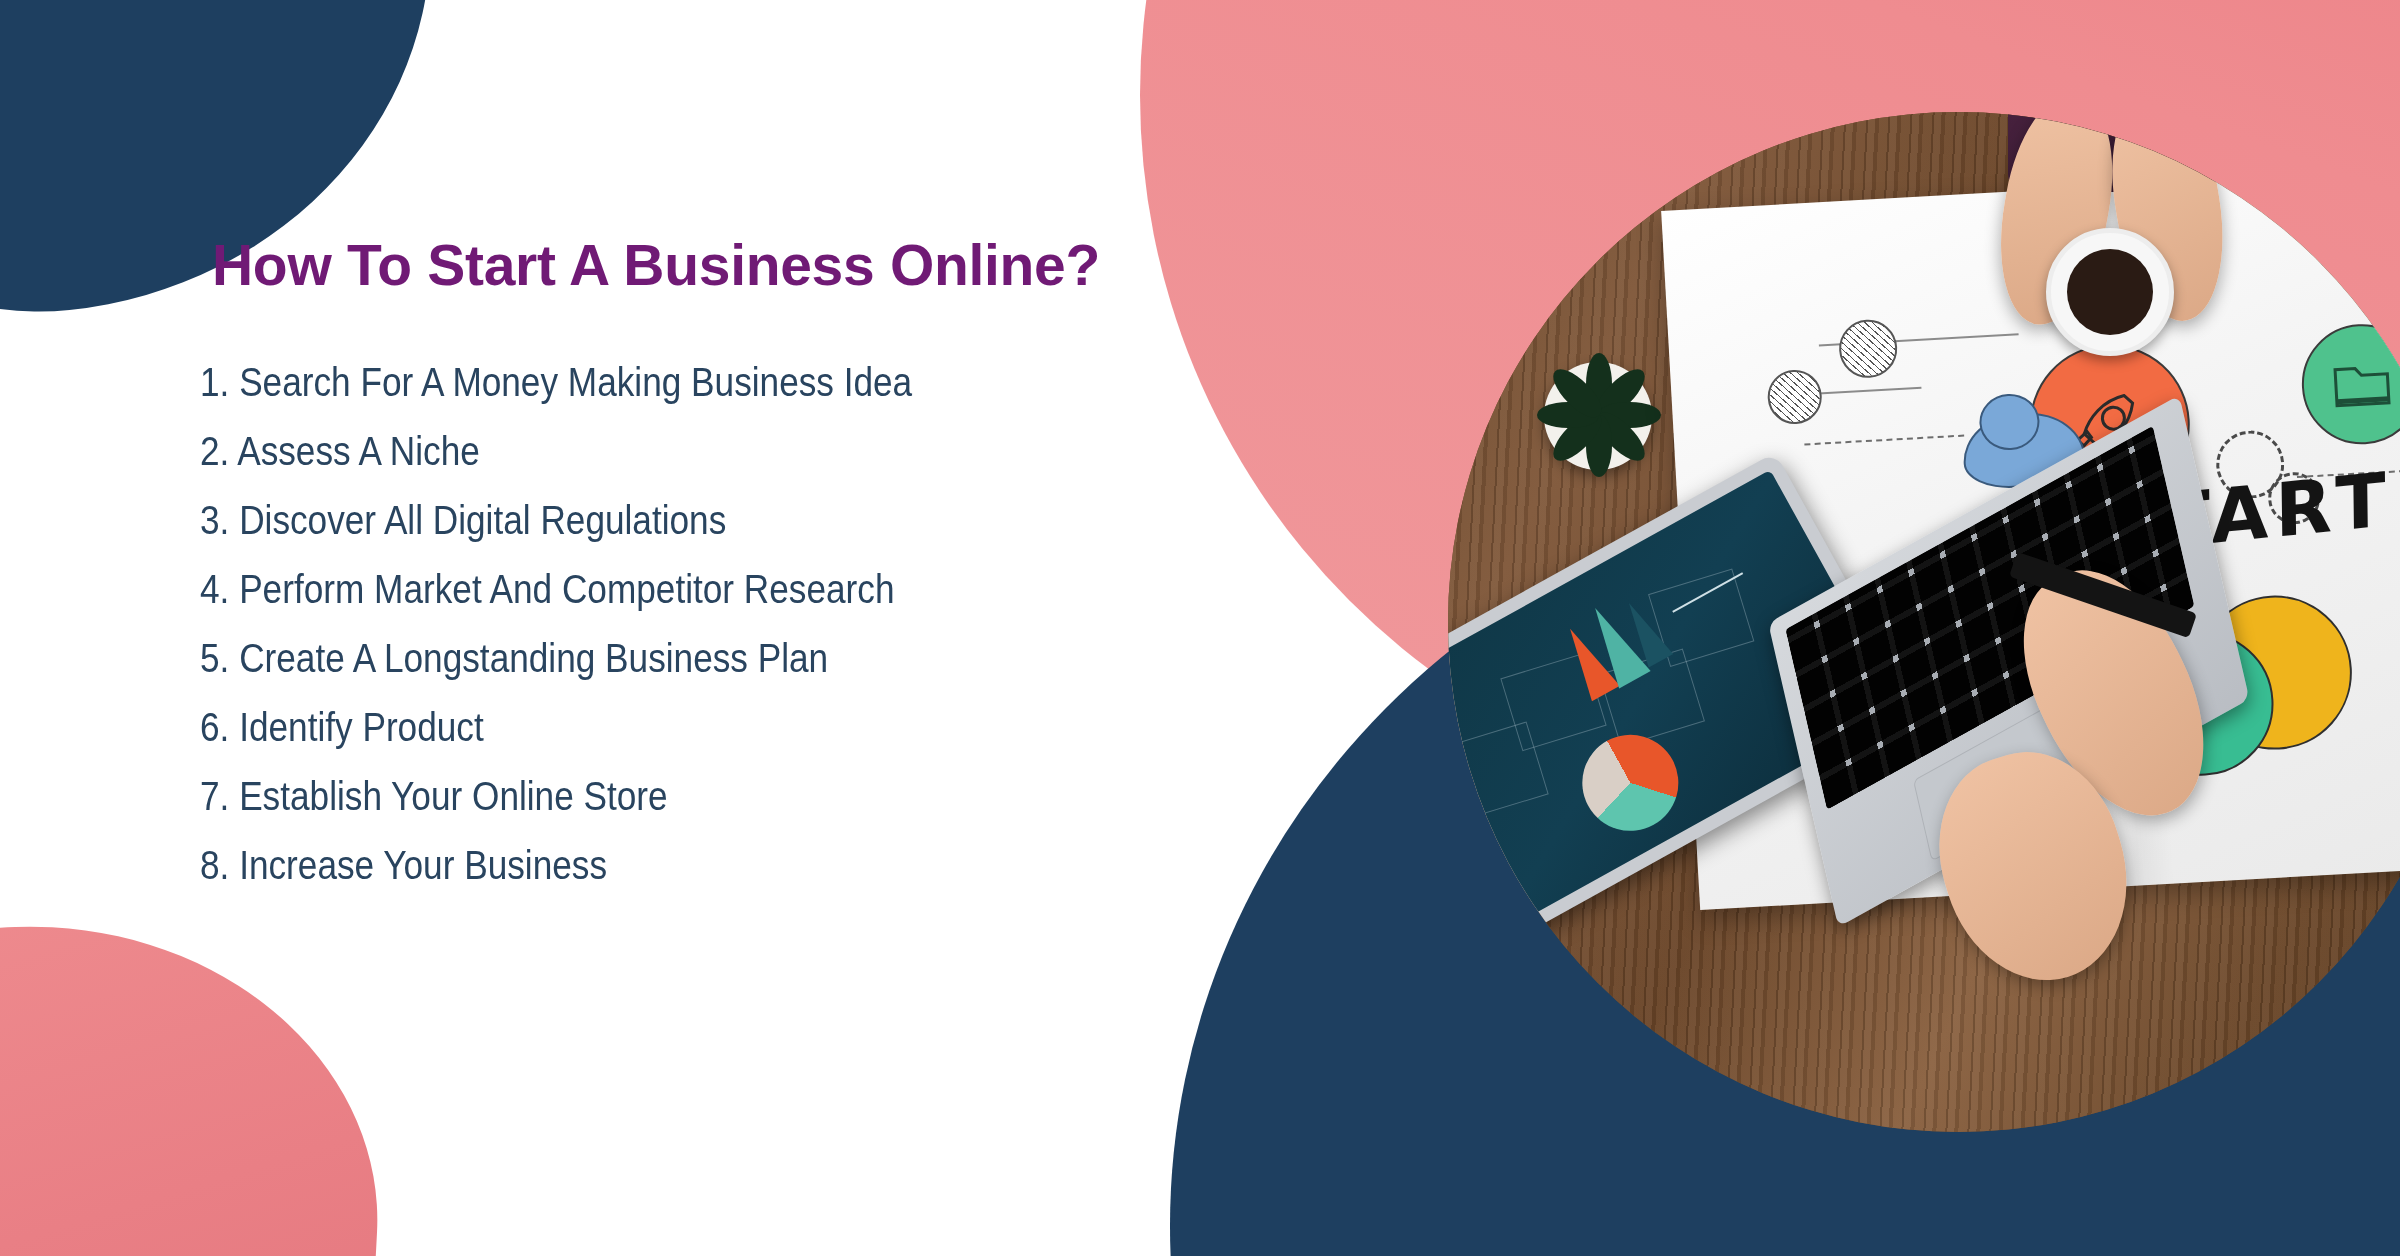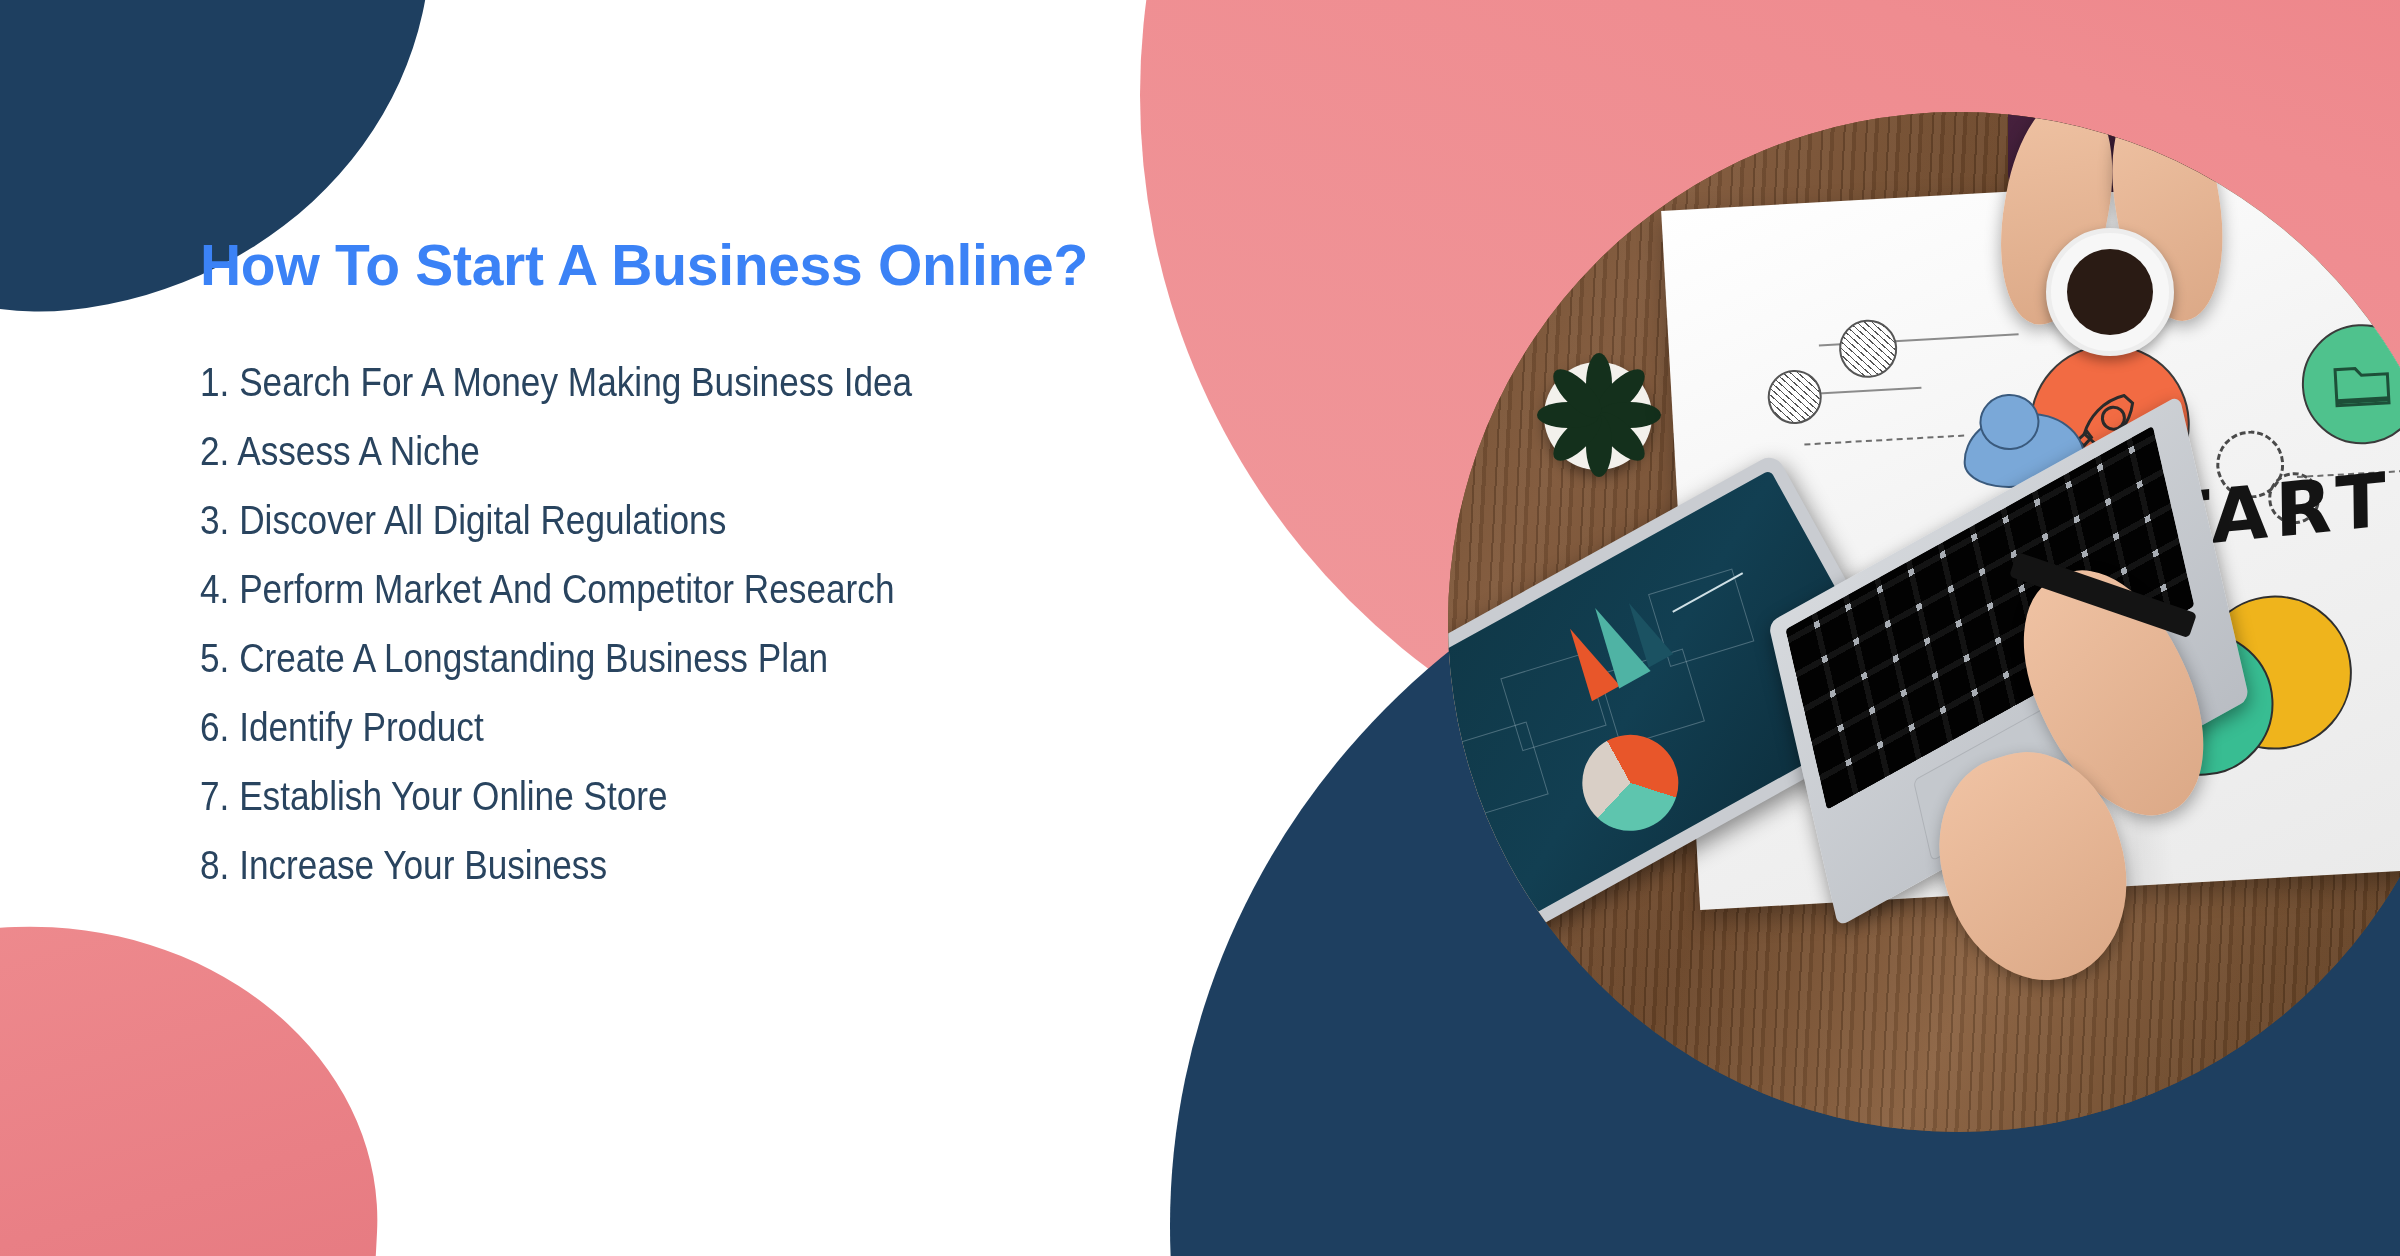--- a/index.html
+++ b/index.html
@@ -132,22 +132,22 @@
   .cup{position:absolute;left:598px;top:116px;width:118px;height:118px;border-radius:50%;background:#f7f7f7;border:5px solid #ededed;box-shadow:0 5px 12px rgba(0,0,0,.35);}
   .cup-in{position:absolute;inset:16px;border-radius:50%;background:#2a1b14;}
   .hand-draw{left:592px;top:452px;width:150px;height:260px;transform:rotate(-26deg);}
   .hand-low{left:496px;top:640px;width:180px;height:230px;transform:rotate(-17deg);}
   .marker{position:absolute;left:560px;top:470px;width:190px;height:26px;background:#141414;border-radius:5px;transform:rotate(19deg);}
 
   
   .content{position:absolute;left:200px;top:232px;width:1150px;}
   .title{
     font-family:"Liberation Sans", sans-serif;
-    font-weight:bold;font-size:57px;color:#3b82f6;
-    margin:0 0 62px 0;letter-spacing:-.3px;
+    font-weight:bold;font-size:57px;color:#701a75;
+    margin:0 0 62px 12px;letter-spacing:-.3px;
   }
   .steps{list-style:none;margin:0;padding:0;}
   .step{
     font-family:"Liberation Sans", sans-serif;
     font-size:40px;color:#29445f;margin-bottom:24px;white-space:nowrap;
     transform:scaleX(.88);transform-origin:left center;
   }
 </style>
 </head>
 <body>

